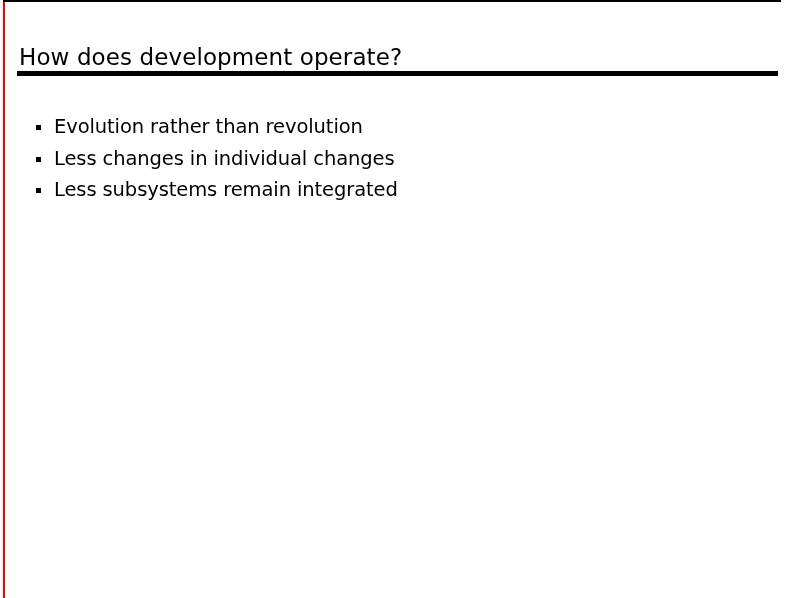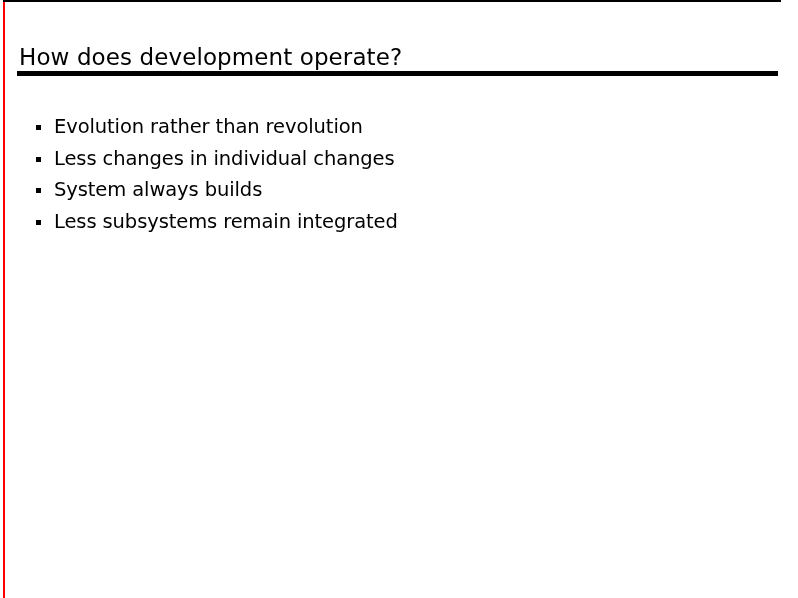--- a/index.html
+++ b/index.html
@@ -106,24 +106,20 @@
     <li class="bullet-row">
       <span class="bullet-marker"></span>
       <span class="bullet-text">Evolution rather than revolution</span>
     </li>
 
     <li class="bullet-row">
       <span class="bullet-marker"></span>
       <span class="bullet-text">Less changes in individual changes</span>
     </li>
 
-    <li class="bullet-row">
-      <span class="bullet-marker"></span>
-      <span class="bullet-text">System always builds</span>
-    </li>
 
 
     <li class="bullet-row">
       <span class="bullet-marker"></span>
       <span class="bullet-text">Less subsystems remain integrated</span>
     </li>
 
   </ul>
 
 </div>

